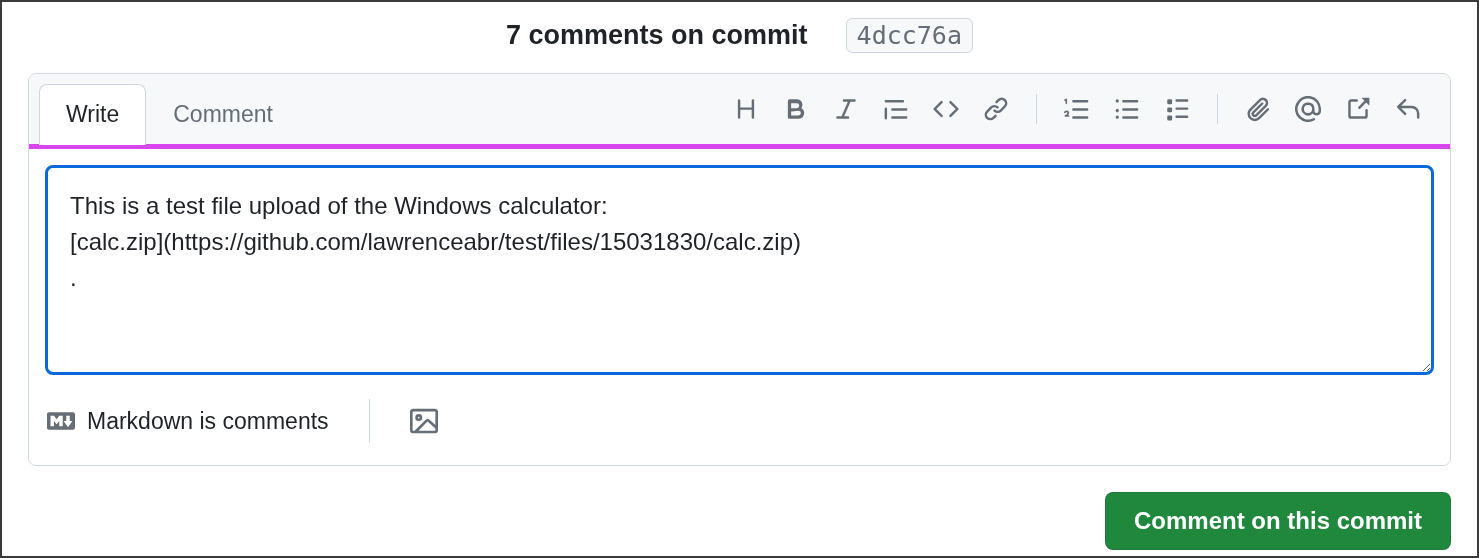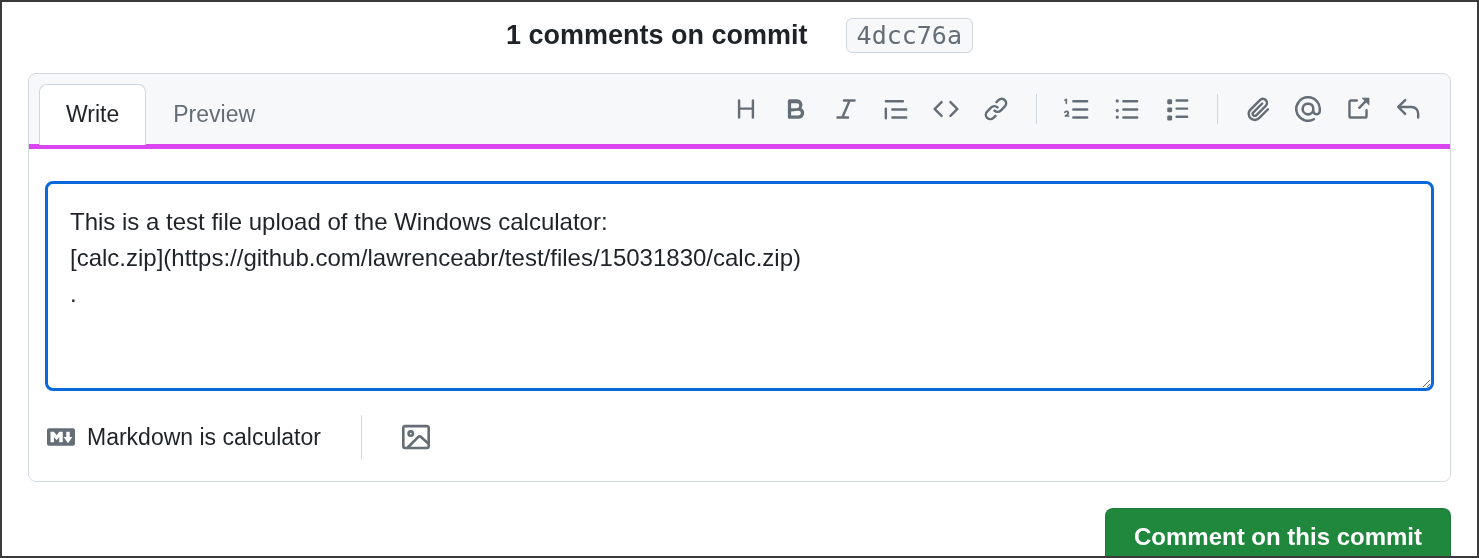--- a/index.html
+++ b/index.html
@@ -108,21 +108,20 @@
       min-height: 210px;
       border: 3px solid #0969da;
       border-radius: 8px;
       padding: 20px 22px;
       font-size: 24px;
       font-family: -apple-system, BlinkMacSystemFont, "Segoe UI", Helvetica, Arial, sans-serif;
       resize: vertical;
       line-height: 1.5;
       color: #1f2328;
       outline: none;
-      margin-top: 16px;
     }
     .footer-row {
       display: flex;
       align-items: center;
       background: #ffffff;
       padding: 20px 18px 22px 18px;
       gap: 40px;
     }
     .footer-item {
       display: flex;
@@ -156,29 +155,29 @@
       font-size: 24px;
       font-weight: 600;
       cursor: pointer;
       margin-top: 8px;
     }
   </style>
 </head>
 <body>
 
 <div class="header-title">
-  <span>1 comments on commit</span>
+  <span>7 comments on commit</span>
   <span class="commit-hash">4dcc76a</span>
 </div>
 
 <div class="comment-box">
   <div class="tab-row">
     <div class="tabs">
       <div class="tab active"><span>Write</span></div>
-      <div class="tab"><span>Preview</span></div>
+      <div class="tab"><span>Comment</span></div>
     </div>
     <div class="toolbar">
       <div class="toolbar-btn">
         <svg viewBox="0 0 16 16" fill="currentColor">
             <path d="M3.75 2a.75.75 0 0 1 .75.75V7h7V2.75a.75.75 0 0 1 1.5 0v10.5a.75.75 0 0 1-1.5 0V8.5h-7v4.75a.75.75 0 0 1-1.5 0V2.75A.75.75 0 0 1 3.75 2Z"></path>
           </svg>
       </div>
       <div class="toolbar-btn">
         <svg viewBox="0 0 16 16" fill="currentColor">
             <path d="M4 2h4.5a3.5 3.5 0 0 1 2.852 5.53A3.5 3.5 0 0 1 9.5 14H4a1 1 0 0 1-1-1V3a1 1 0 0 1 1-1Zm1 5.5h3.5a1.5 1.5 0 0 0 0-3H5Zm0 2V12h4.5a1.5 1.5 0 0 0 0-3Z"></path>
@@ -248,21 +247,21 @@
     <textarea class="editor" style="">This is a test file upload of the Windows calculator:
 [calc.zip](https://github.com/lawrenceabr/test/files/15031830/calc.zip)
 .</textarea>
   </div>
 
   <div class="footer-row">
     <div class="footer-item">
       <svg viewBox="0 0 16 16" fill="currentColor">
           <path d="M14.85 3c.63 0 1.15.52 1.14 1.15v7.7c0 .63-.51 1.15-1.15 1.15H1.15C.52 13 0 12.48 0 11.84V4.15C0 3.52.52 3 1.15 3ZM9 11V5H7L5.5 7 4 5H2v6h2V8l1.5 1.92L7 8v3Zm2.99.5L14.5 8H13V5h-2v3H9.5Z"></path>
         </svg>
-      <span>Markdown is calculator</span>
+      <span>Markdown is comments</span>
     </div>
     <div class="footer-sep"></div>
     <div class="footer-item">
       <svg viewBox="0 0 16 16" fill="currentColor">
           <path d="M16 13.25A1.75 1.75 0 0 1 14.25 15H1.75A1.75 1.75 0 0 1 0 13.25V2.75C0 1.784.784 1 1.75 1h12.5c.966 0 1.75.784 1.75 1.75ZM1.75 2.5a.25.25 0 0 0-.25.25v10.5c0 .138.112.25.25.25h.94l.03-.03 6.077-6.078a1.75 1.75 0 0 1 2.412-.06L14.5 10.31V2.75a.25.25 0 0 0-.25-.25Zm12.5 11a.25.25 0 0 0 .25-.25v-.917l-4.298-3.889a.25.25 0 0 0-.344.009L4.81 13.5ZM7 6a2 2 0 1 1-3.999.001A2 2 0 0 1 7 6ZM5.5 6a.5.5 0 1 0-1 0 .5.5 0 0 0 1 0Z"></path>
         </svg>
     </div>
   </div>
 </div>
 

